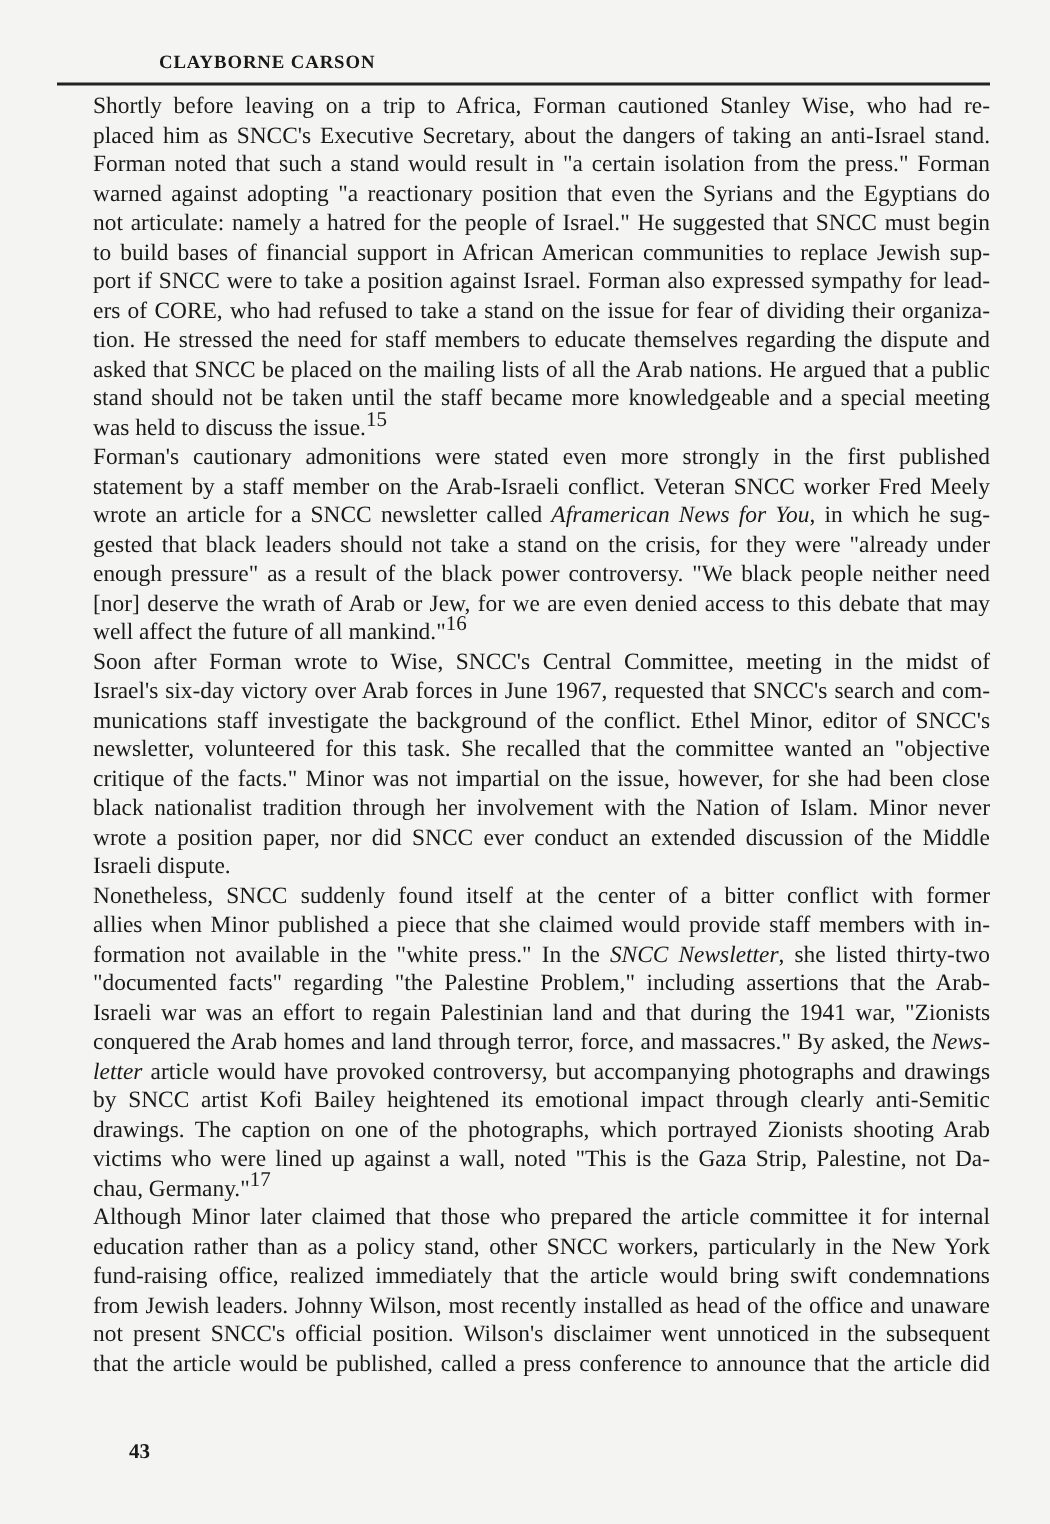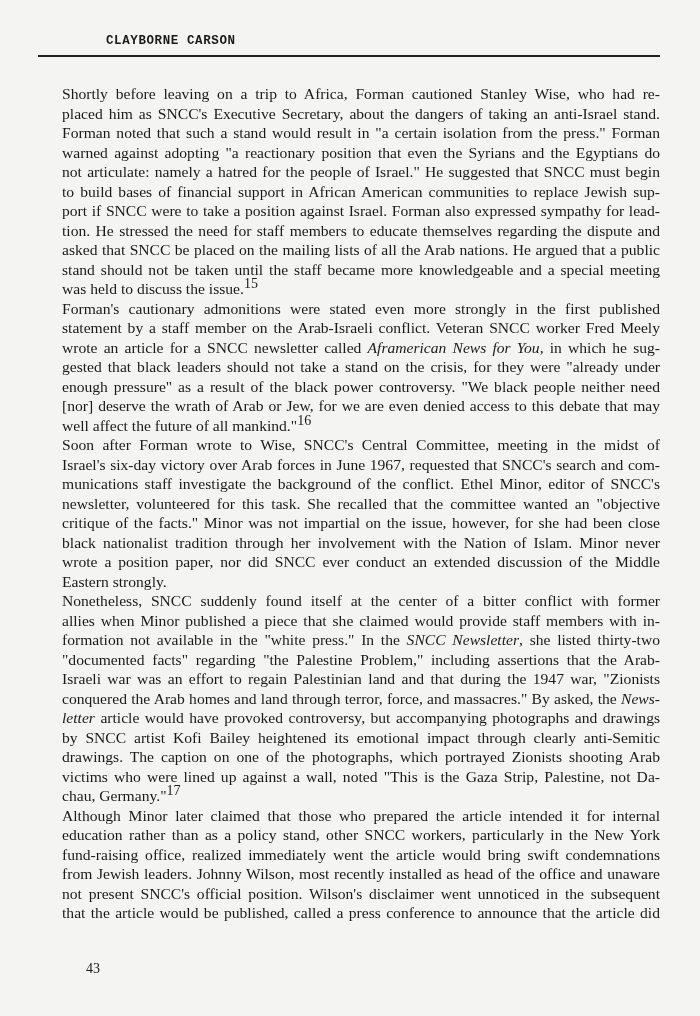--- a/index.html
+++ b/index.html
@@ -2,50 +2,51 @@
 <html><head>
 <meta charset="utf-8">
 <style>
   html, body { margin:0; padding:0; }
   body {
     width:700px; height:1016px; background:#f4f4f2; position:relative; overflow:hidden;
     font-family:"Liberation Serif", "DejaVu Serif", serif; color:#1a1a1a;
   }
   .running-head {
     position:absolute; left:106px; top:34px;
-    font-family:Liberation Mono, monospace; font-weight:bold; font-size:12.5px; letter-spacing:0.6px;
+    font-family:Liberation Serif, serif; font-weight:bold; font-size:12.5px; letter-spacing:0.6px;
   }
   .rule { position:absolute; left:38px; top:55px; width:622px; height:1.5px; background:#222; }
   .body-text {
-    position:absolute; left:38px; top:84px; width:622px;
+    position:absolute; left:38px; top:61px; width:622px;
     font-size:15.6px; line-height:19.5px; text-align:justify; hyphens:manual;
   }
   .body-text p { margin:0; text-indent:24px; }
   .line { display:block; text-align:justify; text-align-last:justify; white-space:nowrap; }
   .line.last { text-align-last:left; }
   sup { font-size:14px; line-height:0; vertical-align:super; }
   i { font-style:italic; }
-  .page-number { position:absolute; left:86px; top:961px; font-weight:normal; font-size:14px; }
+  .page-number { position:absolute; left:86px; top:961px; font-weight:bold; font-size:14px; }
 </style>
 </head>
 <body>
 
 <div class="running-head">CLAYBORNE CARSON</div>
 <div class="rule"></div>
 
 <div class="body-text">
 
   <p>
     <span class="line">Shortly before leaving on a trip to Africa, Forman cautioned Stanley Wise, who had re-</span>
     <span class="line">placed him as SNCC's Executive Secretary, about the dangers of taking an anti-Israel stand.</span>
     <span class="line">Forman noted that such a stand would result in "a certain isolation from the press." Forman</span>
     <span class="line">warned against adopting "a reactionary position that even the Syrians and the Egyptians do</span>
     <span class="line">not articulate: namely a hatred for the people of Israel." He suggested that SNCC must begin</span>
     <span class="line">to build bases of financial support in African American communities to replace Jewish sup-</span>
     <span class="line">port if SNCC were to take a position against Israel. Forman also expressed sympathy for lead-</span>
+    <span class="line">ers of CORE, who had refused to take a stand on the issue for fear of dividing their organiza-</span>
     <span class="line">tion. He stressed the need for staff members to educate themselves regarding the dispute and</span>
     <span class="line">asked that SNCC be placed on the mailing lists of all the Arab nations. He argued that a public</span>
     <span class="line">stand should not be taken until the staff became more knowledgeable and a special meeting</span>
     <span class="line last"><span>was held to discuss the issue.</span><sup>15</sup></span>
   </p>
 
   <p>
     <span class="line">Forman's cautionary admonitions were stated even more strongly in the first published</span>
     <span class="line">statement by a staff member on the Arab-Israeli conflict. Veteran SNCC worker Fred Meely</span>
     <span class="line"><span>wrote an article for a SNCC newsletter called </span><i>Aframerican News for You</i><span>, in which he sug-</span></span>
@@ -56,40 +57,40 @@
   </p>
 
   <p>
     <span class="line">Soon after Forman wrote to Wise, SNCC's Central Committee, meeting in the midst of</span>
     <span class="line">Israel's six-day victory over Arab forces in June 1967, requested that SNCC's search and com-</span>
     <span class="line">munications staff investigate the background of the conflict. Ethel Minor, editor of SNCC's</span>
     <span class="line">newsletter, volunteered for this task. She recalled that the committee wanted an "objective</span>
     <span class="line">critique of the facts." Minor was not impartial on the issue, however, for she had been close</span>
     <span class="line">black nationalist tradition through her involvement with the Nation of Islam. Minor never</span>
     <span class="line">wrote a position paper, nor did SNCC ever conduct an extended discussion of the Middle</span>
-    <span class="line last">Eastern strongly.</span>
+    <span class="line last">Israeli dispute.</span>
   </p>
 
   <p>
     <span class="line">Nonetheless, SNCC suddenly found itself at the center of a bitter conflict with former</span>
     <span class="line">allies when Minor published a piece that she claimed would provide staff members with in-</span>
     <span class="line"><span>formation not available in the "white press." In the </span><i>SNCC Newsletter</i><span>, she listed thirty-two</span></span>
     <span class="line">"documented facts" regarding "the Palestine Problem," including assertions that the Arab-</span>
-    <span class="line">Israeli war was an effort to regain Palestinian land and that during the 1947 war, "Zionists</span>
+    <span class="line">Israeli war was an effort to regain Palestinian land and that during the 1941 war, "Zionists</span>
     <span class="line"><span>conquered the Arab homes and land through terror, force, and massacres." By asked, the </span><i>News-</i></span>
     <span class="line"><i>letter</i><span> article would have provoked controversy, but accompanying photographs and drawings</span></span>
     <span class="line">by SNCC artist Kofi Bailey heightened its emotional impact through clearly anti-Semitic</span>
     <span class="line">drawings. The caption on one of the photographs, which portrayed Zionists shooting Arab</span>
     <span class="line">victims who were lined up against a wall, noted "This is the Gaza Strip, Palestine, not Da-</span>
     <span class="line last"><span>chau, Germany."</span><sup>17</sup></span>
   </p>
 
   <p>
-    <span class="line">Although Minor later claimed that those who prepared the article intended it for internal</span>
+    <span class="line">Although Minor later claimed that those who prepared the article committee it for internal</span>
     <span class="line">education rather than as a policy stand, other SNCC workers, particularly in the New York</span>
-    <span class="line">fund-raising office, realized immediately went the article would bring swift condemnations</span>
+    <span class="line">fund-raising office, realized immediately that the article would bring swift condemnations</span>
     <span class="line">from Jewish leaders. Johnny Wilson, most recently installed as head of the office and unaware</span>
     <span class="line">not present SNCC's official position. Wilson's disclaimer went unnoticed in the subsequent</span>
     <span class="line">that the article would be published, called a press conference to announce that the article did</span>
   </p>
 </div>
 
 <div class="page-number">43</div>
 
 </body></html>

